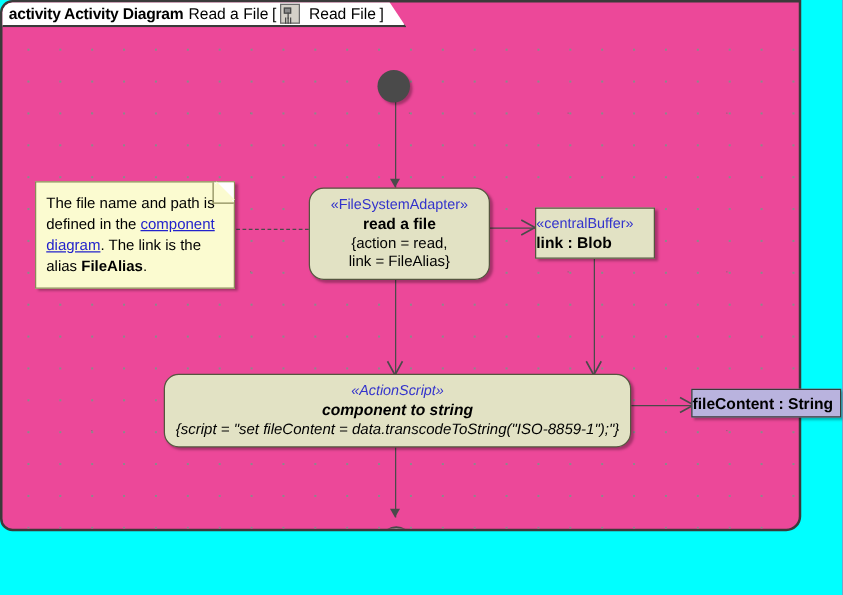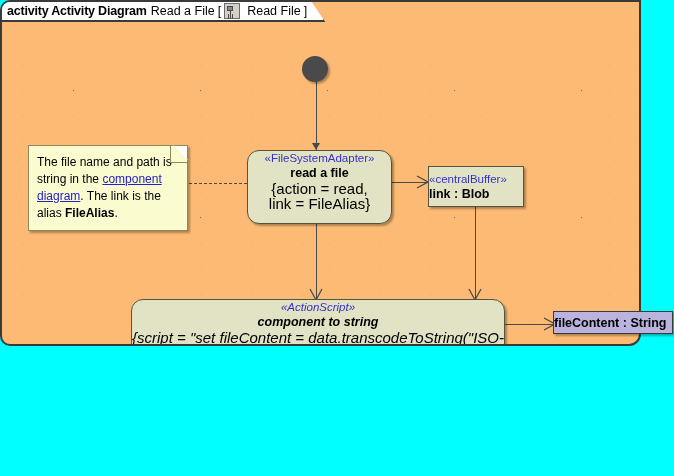--- a/index.html
+++ b/index.html
@@ -5,22 +5,22 @@
   html,body{margin:0;padding:0;}
   body{
     width:674px;height:476px;
     background:#00ffff;
     font-family:"Liberation Sans", sans-serif;
     overflow:hidden;
     position:relative;
   }
   
   #frame{
-    position:absolute;left:0;top:0;width:641px;height:346px;
-    background:#fdba74;
+    position:absolute;left:0;top:0;width:641px;height:425px;
+    background:#ec4899;
     border:2px solid #3a3a3a;
     border-radius:10px 0 12px 10px;
     box-sizing:border-box;
     overflow:hidden;
   }
   
   #grid{
     position:absolute;left:0;top:20px;right:0;bottom:0;
     background-image:
       radial-gradient(#8a8a8a 0.6px, transparent 0.7px),
@@ -65,26 +65,26 @@
 
   
   .node{position:absolute;box-sizing:border-box;}
 
   
   .action{
     background:#e2e2c4;
     border:1px solid #55553f;
     border-radius:12px;
     box-shadow:2px 2px 2px rgba(0,0,0,0.30);
-    display:flex;flex-direction:column;align-items:center;justify-content:flex-start;
+    display:flex;flex-direction:column;align-items:center;justify-content:center;
     text-align:center;
   }
   .stereo{color:#3333cc;font-size:11.5px;line-height:14px;}
   .nodename{font-weight:bold;color:#000;font-size:12.5px;line-height:16px;}
-  .props{color:#000;font-size:15px;line-height:15px;}
+  .props{color:#000;font-size:12px;line-height:15px;}
 
   
   .objnode{
     background:#e2e2c4;
     border:1px solid #55553f;
     box-shadow:2px 2px 2px rgba(0,0,0,0.30);
     display:flex;flex-direction:column;align-items:flex-start;justify-content:center;
     text-align:center;
   }
   .objnode.selected{
@@ -197,21 +197,21 @@
 
   <div class="vline" style="left:314px;top:356px;height:56px;"></div>
   <div class="arrow-down" style="left:310px;top:405px;"></div>
 
   <div class="dashline" style="left:187px;top:181px;width:58px;"></div>
 
   <div class="node initial" style="left:300px;top:54px;width:26px;height:26px;"></div>
 
   <div class="node note" style="left:26px;top:143px;width:160px;height:86px;">
     <div class="note-fold"></div>
-    <span>The file name and path is string in the </span><a href="#">component diagram</a><span>. The link is the alias </span><b>FileAlias</b><span>.</span>
+    <span>The file name and path is defined in the </span><a href="#">component diagram</a><span>. The link is the alias </span><b>FileAlias</b><span>.</span>
   </div>
 
   <div class="node action" style="left:245px;top:148px;width:145px;height:74px;">
     <div class="stereo">«FileSystemAdapter»</div>
     <div class="nodename">read a file</div>
     <div class="props">{action = read,</div>
     <div class="props">link = FileAlias}</div>
   </div>
 
   <div class="node objnode" style="left:426px;top:164px;width:96px;height:41px;">

